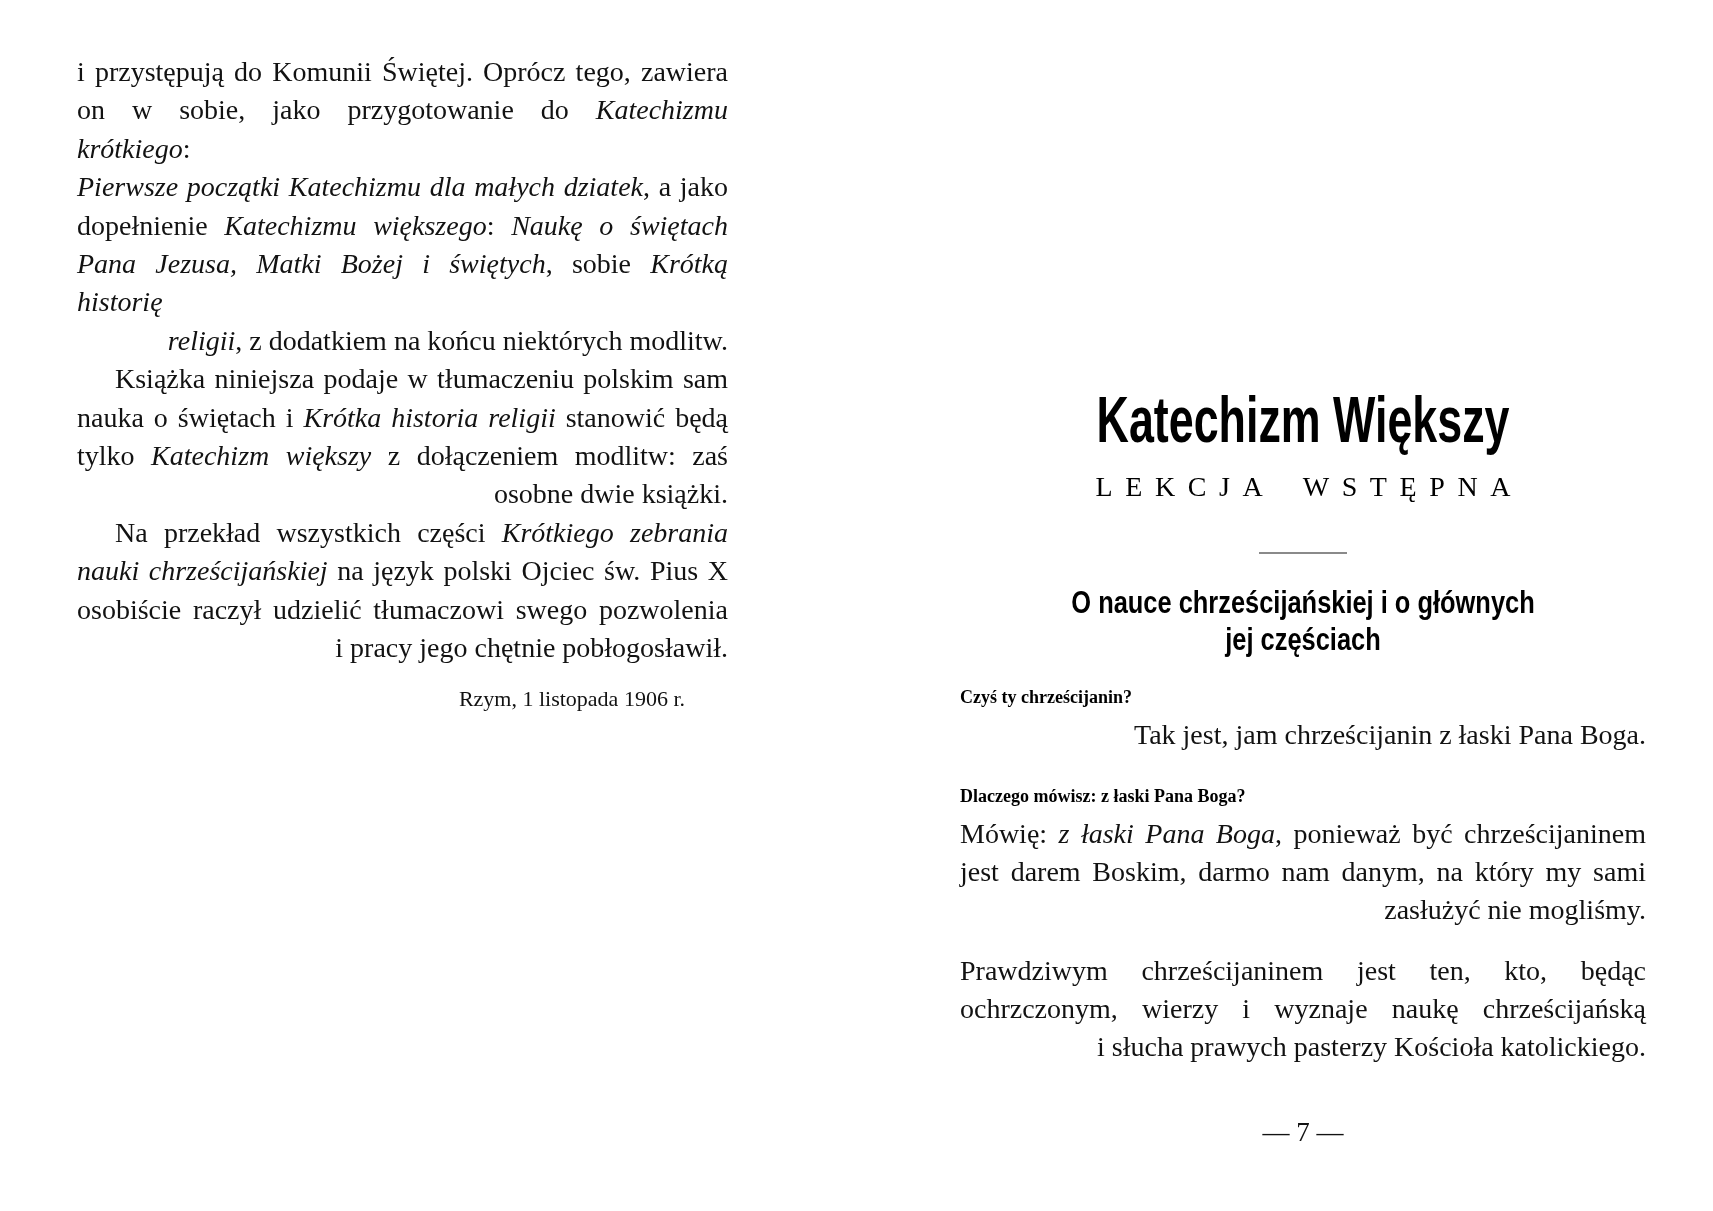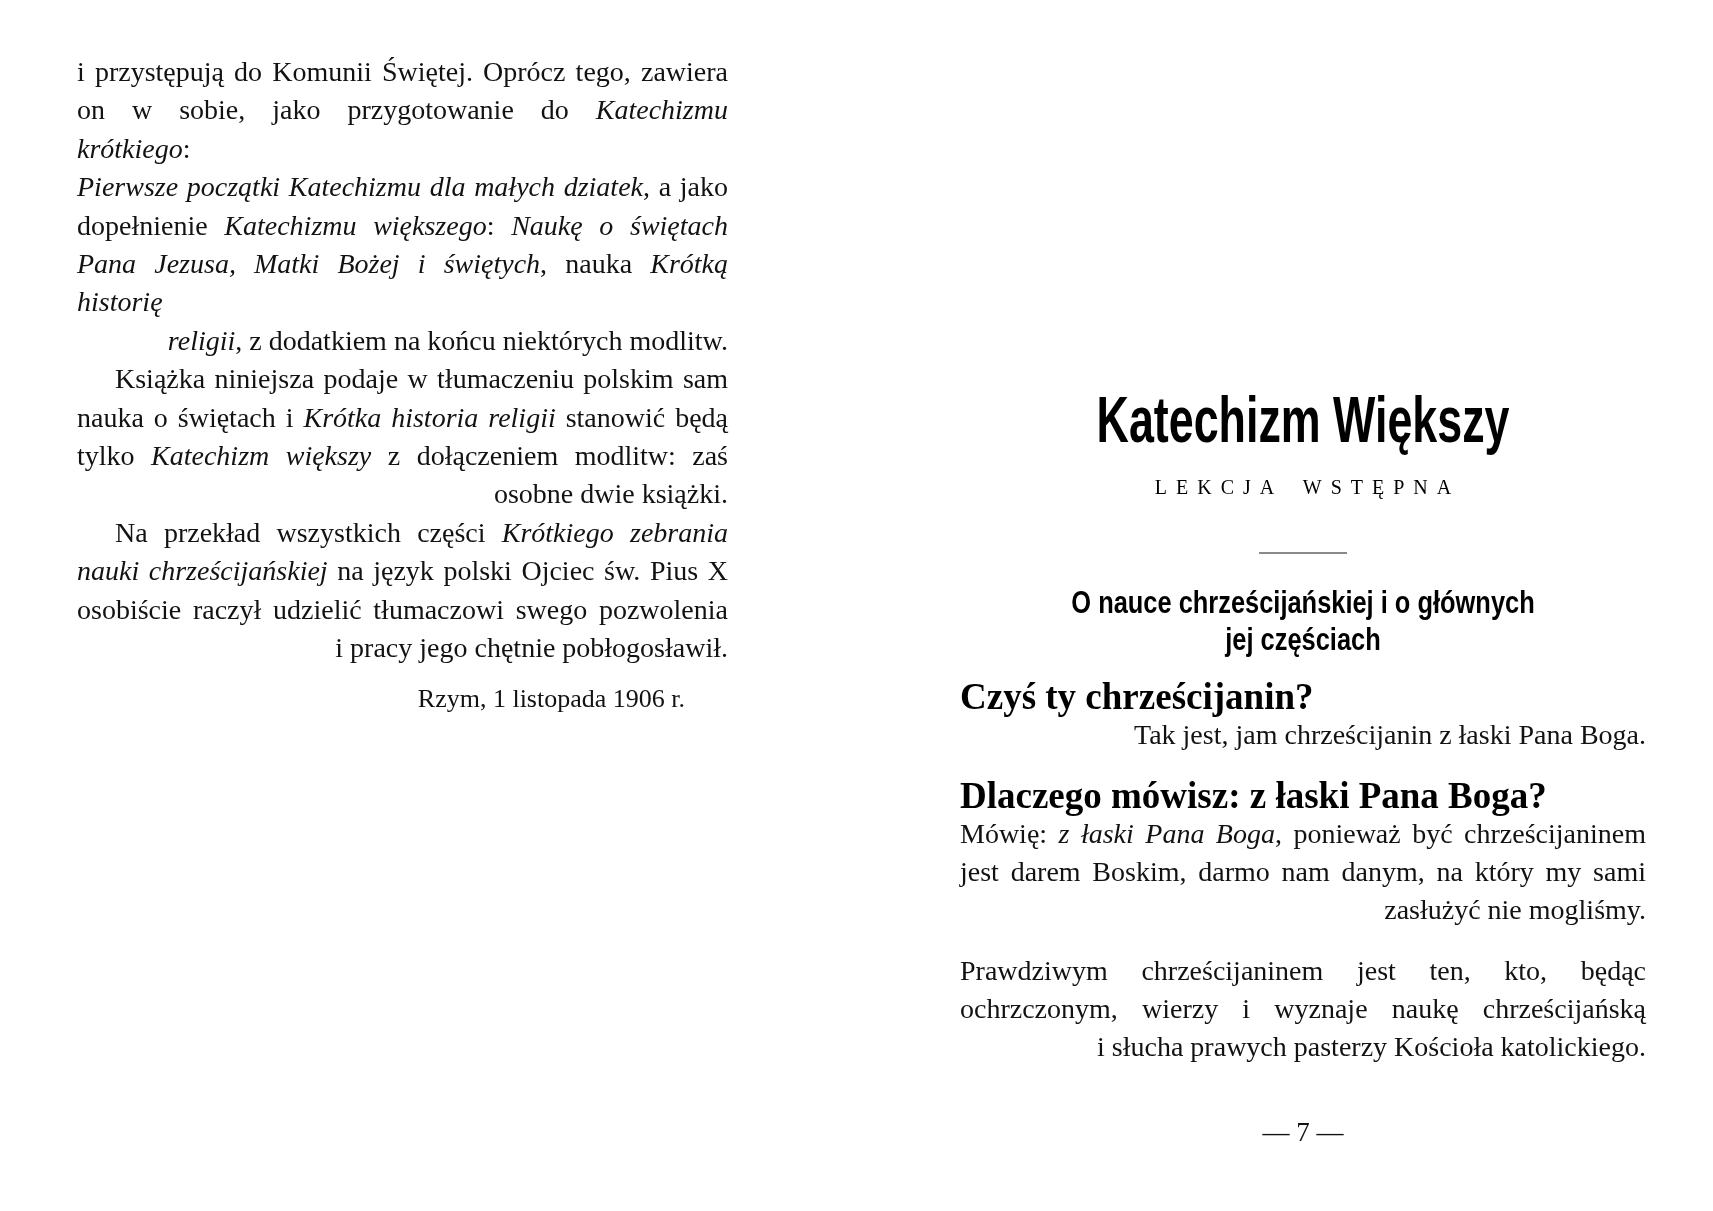--- a/index.html
+++ b/index.html
@@ -12,58 +12,58 @@
   .page-left{
     position:absolute;left:77px;top:53px;width:651px;
     font-size:28px;line-height:38.4px;
   }
   .tline{white-space:normal;text-align:right;}
   .tline.just{text-align:justify;text-align-last:justify;}
   .tline.indent{text-indent:38px;}
   em{font-style:italic;}
   .dateline{
     margin-top:15px;text-align:right;padding-right:43px;
-    font-size:26px;line-height:32px;
+    font-size:22px;line-height:32px;
   }
   
   .page-right{position:absolute;left:960px;top:388px;width:686px;}
   .book-title{
     font-family:"Liberation Sans", sans-serif;font-weight:700;
     font-size:64px;line-height:64px;text-align:center;white-space:nowrap;
     transform:scaleX(0.70);transform-origin:50% 50%;color:#000;
   }
   .subtitle{
-    margin-top:18px;font-size:20px;line-height:34px;text-align:center;
+    margin-top:18px;font-size:28px;line-height:34px;text-align:center;
     letter-spacing:0.45em;word-spacing:0.35em;padding-left:0.45em;color:#000;
   }
   .divider{width:88px;height:0;border-top:2px solid #8a8a8a;margin:48px auto 0 auto;}
   .heading{
     margin-top:30px;font-family:"Liberation Sans", sans-serif;font-weight:700;
     font-size:31px;line-height:37px;text-align:center;color:#000;
     transform:scaleX(0.82);transform-origin:50% 50%;
   }
   .qa{margin-top:20px;font-size:28px;line-height:38px;}
   .qa-item{margin-top:23px;}
   .qa-item:first-child{margin-top:0;}
-  .question{font-weight:700;font-size:37px;color:#000;}
+  .question{font-weight:700;font-size:18px;color:#000;}
   .page-number{
     position:absolute;left:960px;top:1116px;width:686px;
     text-align:center;font-size:27px;line-height:32px;
   }
 </style>
 </head>
 <body>
 
 <div class="page-left">
   <div>
       <div class="tline just"><span>i przystępują do Komunii Świętej. Oprócz tego, zawiera</span></div>
       <div class="tline just"><span>on w sobie, jako przygotowanie do </span><em>Katechizmu krótkiego</em><span>:</span></div>
       <div class="tline just"><em>Pierwsze początki Katechizmu dla małych dziatek</em><span>, a jako</span></div>
       <div class="tline just"><span>dopełnienie </span><em>Katechizmu większego</em><span>: </span><em>Naukę o świętach</em></div>
-      <div class="tline just"><em>Pana Jezusa, Matki Bożej i świętych</em><span>, nauka </span><em>Krótką historię</em></div>
+      <div class="tline just"><em>Pana Jezusa, Matki Bożej i świętych</em><span>, sobie </span><em>Krótką historię</em></div>
       <div class="tline"><em>religii</em><span>, z dodatkiem na końcu niektórych modlitw.</span></div>
       <div class="tline just indent"><span>Książka niniejsza podaje w tłumaczeniu polskim sam</span></div>
       <div class="tline just"><span>nauka o świętach i </span><em>Krótka historia religii</em><span> stanowić będą</span></div>
       <div class="tline just"><span>tylko </span><em>Katechizm większy</em><span> z dołączeniem modlitw: zaś</span></div>
       <div class="tline"><span>osobne dwie książki.</span></div>
       <div class="tline just indent"><span>Na przekład wszystkich części </span><em>Krótkiego zebrania</em></div>
       <div class="tline just"><em>nauki chrześcijańskiej</em><span> na język polski Ojciec św. Pius X</span></div>
       <div class="tline just"><span>osobiście raczył udzielić tłumaczowi swego pozwolenia</span></div>
       <div class="tline"><span>i pracy jego chętnie pobłogosławił.</span></div>
     </div>

